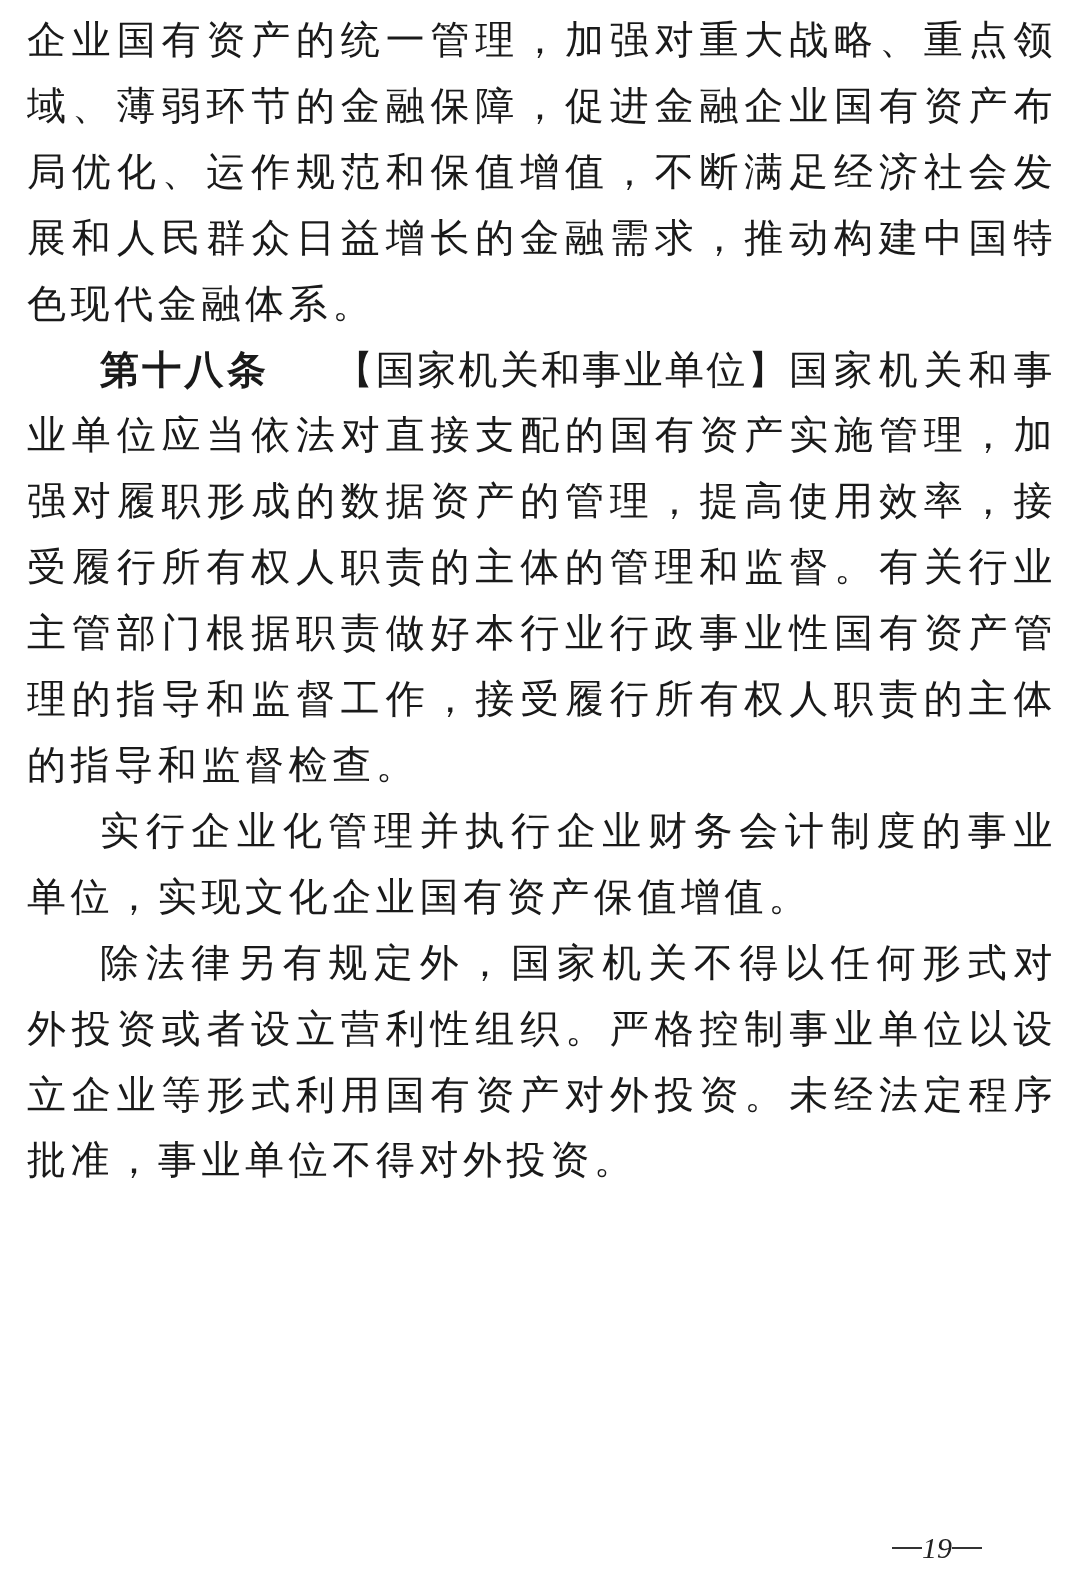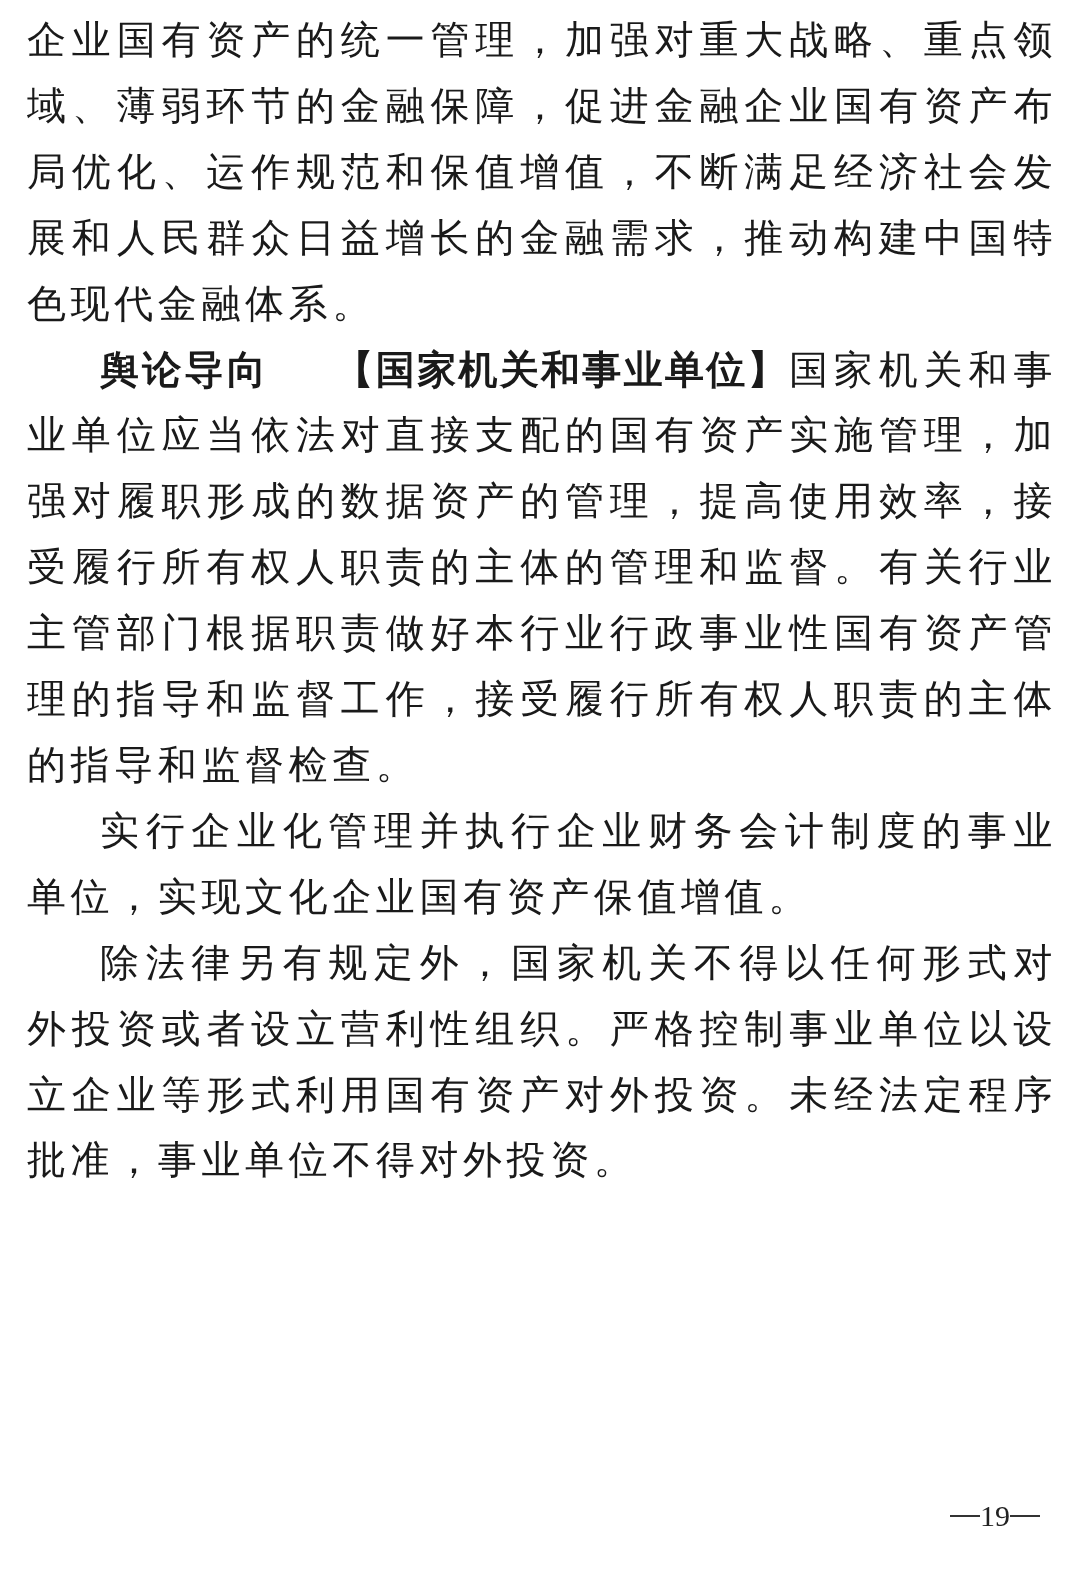--- a/index.html
+++ b/index.html
@@ -38,54 +38,55 @@
       font-family: "DejaVu Sans", "Liberation Sans", sans-serif;
       font-weight: bold;
       letter-spacing: 2px;
     }
     .article-gap {
       display: inline-block;
       width: 36px;
     }
     .article-title {
       font-family: "DejaVu Sans", "Liberation Sans", sans-serif;
-      font-weight: bold;
+      font-weight: normal;
       letter-spacing: 1px;
       margin-left: 28px;
     }
     .page-number {
       position: absolute;
-      top: 1496px;
+      top: 1528px;
       left: 892px;
       width: 148px;
       height: 40px;
       display: flex;
       align-items: center;
-      justify-content: flex-end;
+      justify-content: flex-start;
       font-family: "Liberation Serif", "DejaVu Serif", serif;
       font-size: 30px;
       color: #222;
+      font-style: italic;
     }
     .page-number .dash {
       display: inline-block;
       width: 30px;
       height: 2px;
       background: #333;
     }
   </style>
 </head>
 <body>
 
 <div class="page">
 
   <p class="para">企业国有资产的统一管理，加强对重大战略、重点领域、薄弱环节的金融保障，促进金融企业国有资产布局优化、运作规范和保值增值，不断满足经济社会发展和人民群众日益增长的金融需求，推动构建中国特色现代金融体系。</p>
 
 
 
-  <p class="para indent"><span class="article-no">舆论导向</span><span class="article-gap"></span><span class="article-title">【国家机关和事业单位】</span><span>国家机关和事业单位应当依法对直接支配的国有资产实施管理，加强对履职形成的数据资产的管理，提高使用效率，接受履行所有权人职责的主体的管理和监督。有关行业主管部门根据职责做好本行业行政事业性国有资产管理的指导和监督工作，接受履行所有权人职责的主体的指导和监督检查。</span></p>
+  <p class="para indent"><span class="article-no">第十八条</span><span class="article-gap"></span><span class="article-title">【国家机关和事业单位】</span><span>国家机关和事业单位应当依法对直接支配的国有资产实施管理，加强对履职形成的数据资产的管理，提高使用效率，接受履行所有权人职责的主体的管理和监督。有关行业主管部门根据职责做好本行业行政事业性国有资产管理的指导和监督工作，接受履行所有权人职责的主体的指导和监督检查。</span></p>
 
   <p class="para indent">实行企业化管理并执行企业财务会计制度的事业单位，实现文化企业国有资产保值增值。</p>
 
   <p class="para indent">除法律另有规定外，国家机关不得以任何形式对外投资或者设立营利性组织。严格控制事业单位以设立企业等形式利用国有资产对外投资。未经法定程序批准，事业单位不得对外投资。</p>
 
 </div>
 
 <div class="page-number">
   <span class="dash"></span>
   <span>19</span>

